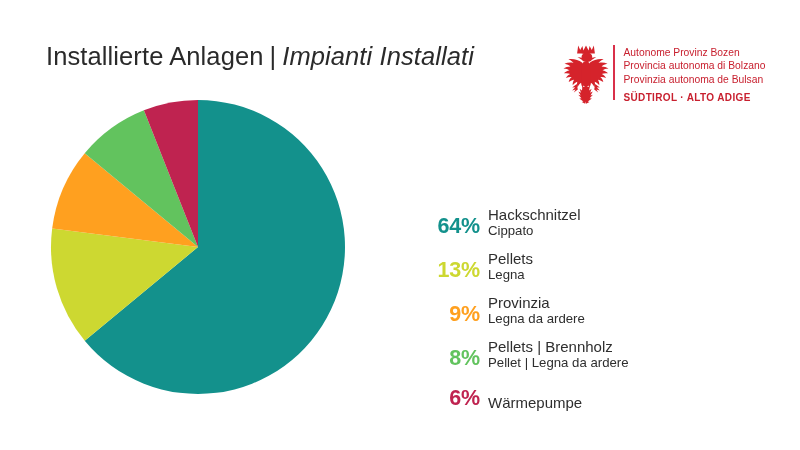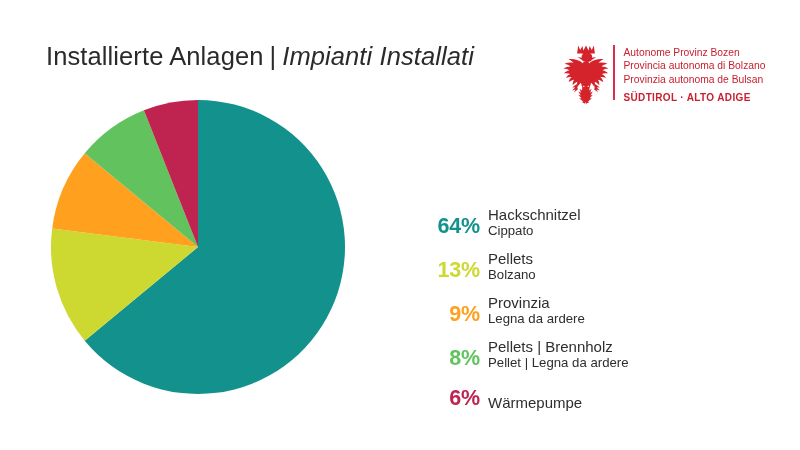--- a/index.html
+++ b/index.html
@@ -183,21 +183,21 @@
     <div class="legend-labels">
       <div class="legend-de">Hackschnitzel</div>
       <div class="legend-it">Cippato</div>
     </div>
   </div>
 
   <div class="legend-row">
     <div class="legend-pct" style="color: rgb(205, 216, 49);">13%</div>
     <div class="legend-labels">
       <div class="legend-de">Pellets</div>
-      <div class="legend-it">Bolzano</div>
+      <div class="legend-it">Legna</div>
     </div>
   </div>
 
   <div class="legend-row">
     <div class="legend-pct" style="color: rgb(255, 160, 31);">9%</div>
     <div class="legend-labels">
       <div class="legend-de">Provinzia</div>
       <div class="legend-it">Legna da ardere</div>
     </div>
   </div>

